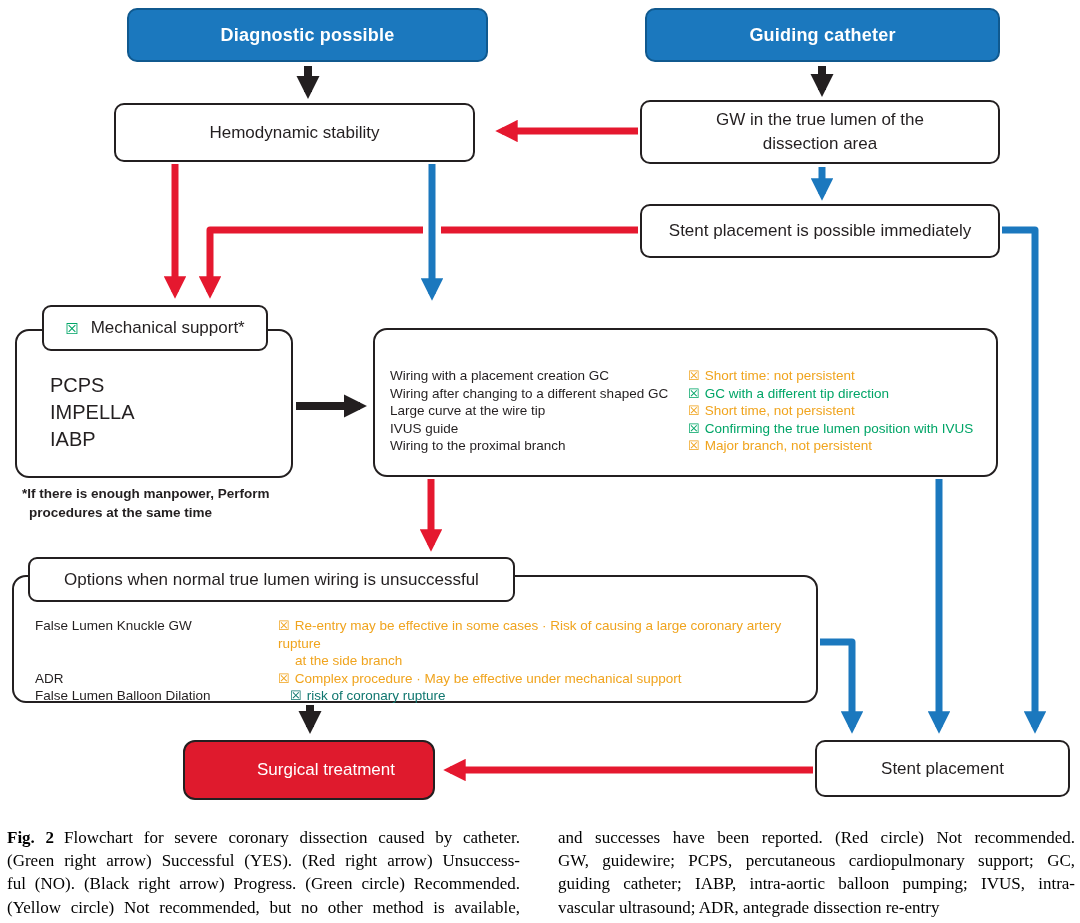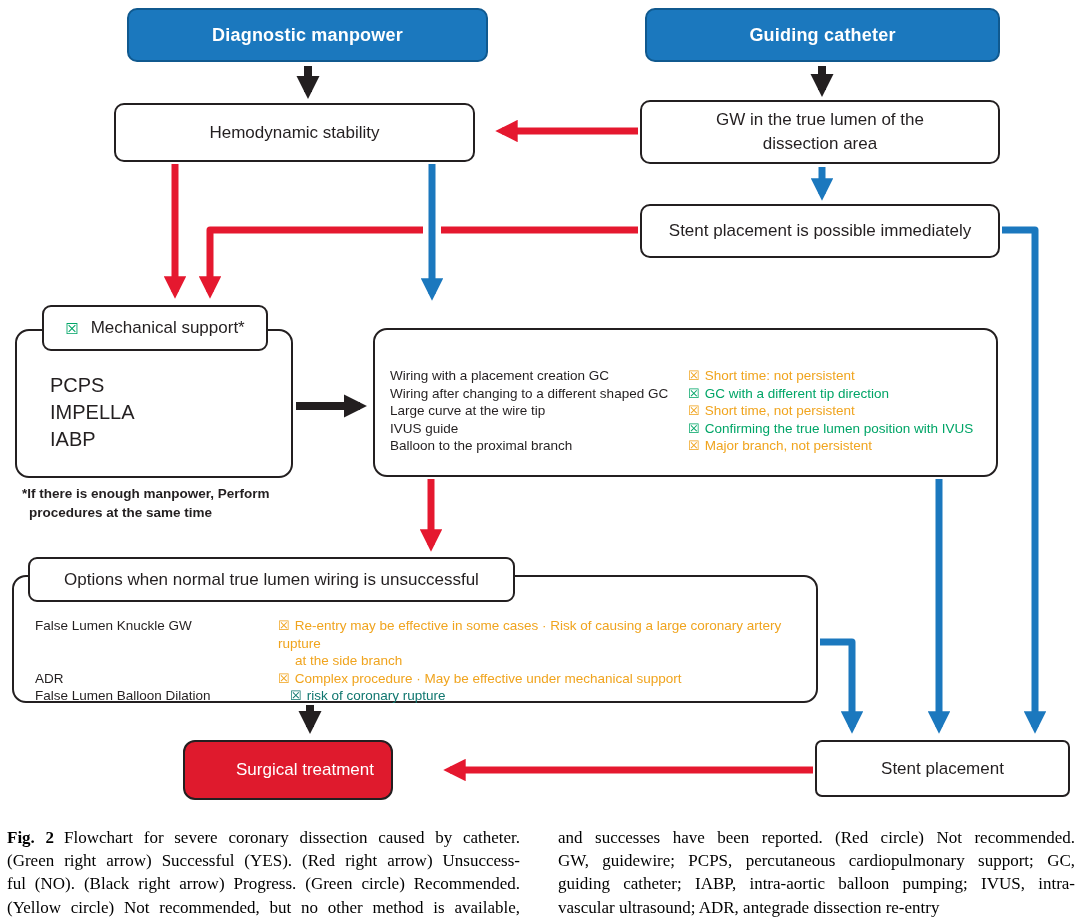--- a/index.html
+++ b/index.html
@@ -69,21 +69,21 @@
     <path d="M296,406 L360,406" stroke="#231f20" stroke-width="8" fill="none" marker-end="url(#hBlack)"></path>
     <path d="M431,479 L431,545" stroke="#e5182f" stroke-width="7" fill="none" marker-end="url(#hRed)"></path>
     <path d="M310,705 L310,727" stroke="#231f20" stroke-width="8" fill="none" marker-end="url(#hBlack)"></path>
     <path d="M813,770 L450,770" stroke="#e5182f" stroke-width="7" fill="none" marker-end="url(#hRed)"></path>
     <path d="M1002,230 L1035,230 L1035,727" stroke="#1b78be" stroke-width="7" fill="none" stroke-linejoin="round" marker-end="url(#hBlue)"></path>
     <path d="M939,479 L939,727" stroke="#1b78be" stroke-width="7" fill="none" marker-end="url(#hBlue)"></path>
     <path d="M820,642 L852,642 L852,727" stroke="#1b78be" stroke-width="7" fill="none" stroke-linejoin="round" marker-end="url(#hBlue)"></path>
   </svg>
 
   <div class="node bluebox" style="left:127px;top:8px;width:361px;height:54px;">
-      <span>Diagnostic manpower</span>
+      <span>Diagnostic possible</span>
     </div>
 
   <div class="node bluebox" style="left:645px;top:8px;width:355px;height:54px;">
       <span>Guiding catheter</span>
     </div>
 
   <div class="node whitebox" style="left:114px;top:103px;width:361px;height:59px;">
       <span>Hemodynamic stability</span>
     </div>
 
@@ -133,21 +133,21 @@
         <div class="label">Large curve at the wire tip</div>
         <div class="note caution"><span class="marker">☒</span><span>Short time, not persistent</span></div>
       </div>
 
       <div class="row">
         <div class="label">IVUS guide</div>
         <div class="note ok"><span class="marker">☒</span><span>Confirming the true lumen position with IVUS</span></div>
       </div>
 
       <div class="row">
-        <div class="label">Balloon to the proximal branch</div>
+        <div class="label">Wiring to the proximal branch</div>
         <div class="note caution"><span class="marker">☒</span><span>Major branch, not persistent</span></div>
       </div>
     </div>
 
   <div class="node outerbox" style="left:12px;top:575px;width:806px;height:128px;"></div>
   <div class="node headerbox" style="left:28px;top:557px;width:487px;height:45px;">
     <span>Options when normal true lumen wiring is unsuccessful</span>
   </div>
   <div class="rowlist opt-rows" style="left:35px;top:617px;width:775px;">
 
@@ -160,25 +160,25 @@
         <div class="label">ADR</div>
         <div class="note caution"><span class="marker">☒</span><span>Complex procedure · May be effective under mechanical support</span></div>
       </div>
 
       <div class="row">
         <div class="label">False Lumen Balloon Dilation</div>
         <div class="note danger"><span class="marker">☒</span><span>risk of coronary rupture</span></div>
       </div>
     </div>
 
-  <div class="node redbox" style="left:183px;top:740px;width:210px;height:60px;padding-left:34px;">
+  <div class="node redbox" style="left:183px;top:740px;width:252px;height:60px;padding-left:34px;">
       <span>Surgical treatment</span>
     </div>
 
-  <div class="node whitebox" style="left:815px;top:740px;width:255px;height:57px;border-radius:7px;">
+  <div class="node whitebox" style="left:815px;top:740px;width:255px;height:57px;">
       <span>Stent placement</span>
     </div>
 
 </div>
 
 <div class="caption">
   <div class="cap-col cap-col1">
     <div class="cap-line"><span class="figlabel">Fig. 2</span><span>Flowchart for severe coronary dissection caused by catheter.</span></div>
     <div class="cap-line">(Green right arrow) Successful (YES). (Red right arrow) Unsuccess-</div>
     <div class="cap-line">ful (NO). (Black right arrow) Progress. (Green circle) Recommended.</div>

